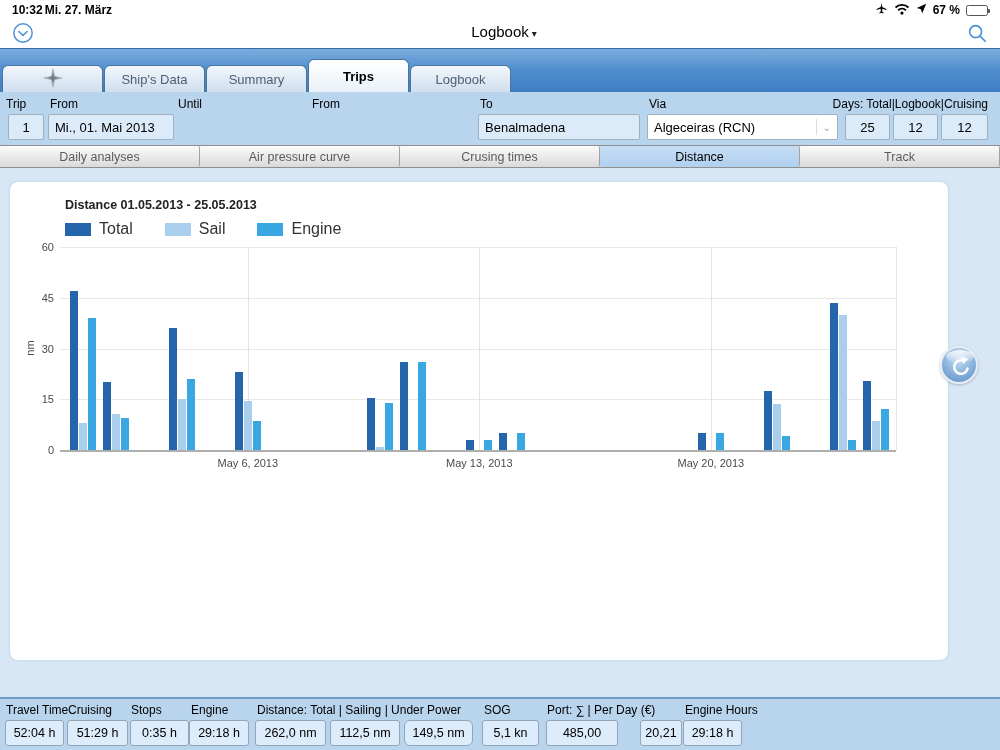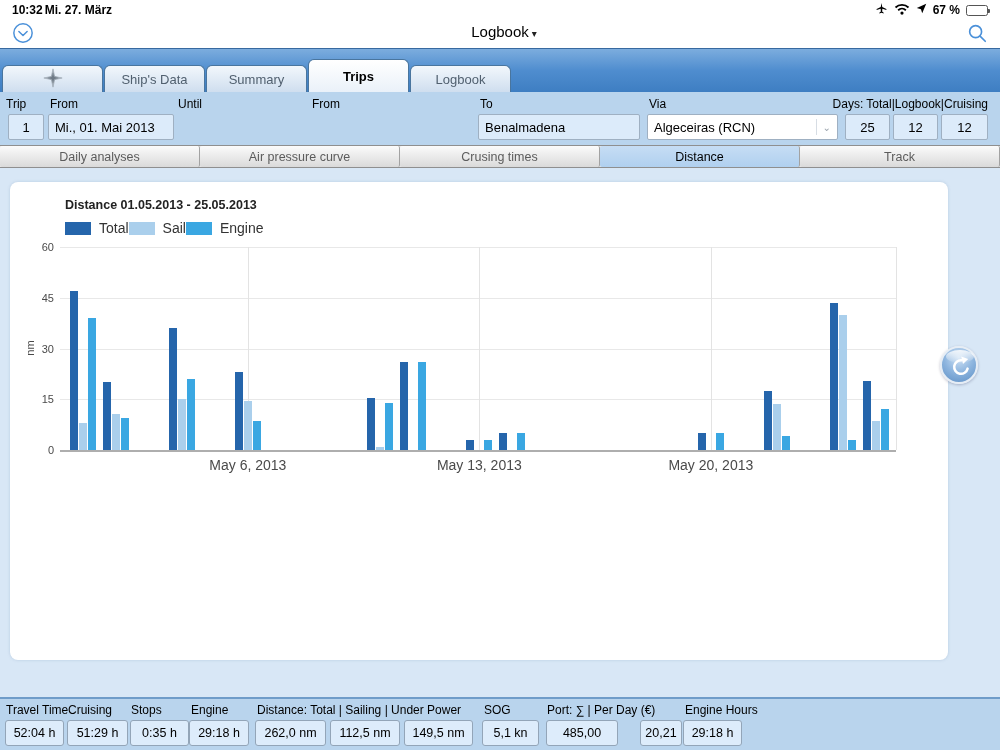--- a/index.html
+++ b/index.html
@@ -62,26 +62,26 @@
   .subtab:first-child { border-left:none; }
   .subtab.active { background:linear-gradient(#c6ddf4,#b0d0ef); color:#000; }
 
   
   .content { position:absolute; left:0; top:168px; width:1000px; height:529px; background:#d8e7f6; }
   .panel { position:absolute; left:10px; top:14px; width:938px; height:478px; background:#fff;
     border-radius:8px; box-shadow:0 0 3px rgba(120,150,180,.35); }
   .chart-title { position:absolute; left:55px; top:16px; font-size:12.5px; font-weight:bold; color:#222; }
   .legend { position:absolute; left:55px; top:38px; display:flex; align-items:center; }
   .legend .sw { width:26px; height:13px; margin-right:8px; }
-  .legend .lbl { font-size:14px; color:#333; }
+  .legend .lbl { font-size:16px; color:#333; margin-right:32px; }
   .gridline-h { position:absolute; height:1px; background:#e8e8e8; }
   .gridline-v { position:absolute; width:1px; background:#e3e3e3; }
   .axis-x { position:absolute; height:2px; background:#aeaeae; }
   .ytick { position:absolute; width:30px; text-align:right; font-size:11px; color:#4a4a4a; }
-  .xtick { position:absolute; width:120px; text-align:center; font-size:14px; color:#4a4a4a; }
+  .xtick { position:absolute; width:120px; text-align:center; font-size:11px; color:#4a4a4a; }
   .ylab { position:absolute; font-size:11px; color:#4a4a4a; transform:rotate(-90deg); transform-origin:center; }
   .bar { position:absolute; width:8px; }
   .refreshbtn { top:178px; left:940px; position:absolute; width:38px; height:38px; border-radius:50%;
     border:2px solid #e6edf5;
     background:radial-gradient(circle at 50% 28%,#cfe2f5 0%,#8cb4de 50%,#5d8fc5 100%);
     box-shadow:0 1px 3px rgba(0,0,50,.25); cursor:pointer; }
   .refreshbtn svg { position:absolute; left:7px; top:7px; }
   .refreshbtn .gloss { position:absolute; left:4px; top:2px; width:28px; height:13px; border-radius:50%;
     background:linear-gradient(rgba(255,255,255,.85),rgba(255,255,255,.05)); }
 
@@ -333,21 +333,21 @@
     <div class="ft-field" style="left: 5px; width: 59px;">52:04 h</div>
     <div class="ft-label" style="left: 68px;">Cruising</div>
     <div class="ft-field" style="left: 67px; width: 61px;">51:29 h</div>
     <div class="ft-label" style="left: 131px;">Stops</div>
     <div class="ft-field" style="left: 130px; width: 59px;">0:35 h</div>
     <div class="ft-label" style="left: 191px;">Engine</div>
     <div class="ft-field" style="left: 189px; width: 60px;">29:18 h</div>
     <div class="ft-label" style="left: 257px;">Distance: Total | Sailing | Under Power</div>
     <div class="ft-field" style="left: 255px; width: 71px;">262,0 nm</div>
     <div class="ft-field" style="left: 330px; width: 70px;">112,5 nm</div>
-    <div class="ft-field" style="left: 404px; width: 69px;">149,5 nm</div>
+    <div class="ft-field" style="left: 404px; width: 69px; border-radius: 6px;">149,5 nm</div>
     <div class="ft-label" style="left: 484px;">SOG</div>
     <div class="ft-field" style="left: 482px; width: 57px;">5,1 kn</div>
     <div class="ft-label" style="left: 547px;">Port: ∑ | Per Day (€)</div>
     <div class="ft-field" style="left: 546px; width: 72px;">485,00</div>
     <div class="ft-field" style="left: 640px; width: 42px;">20,21</div>
     <div class="ft-label" style="left: 685px;">Engine Hours</div>
     <div class="ft-field" style="left: 683px; width: 59px;">29:18 h</div>
   </div>
 
 </body></html>

